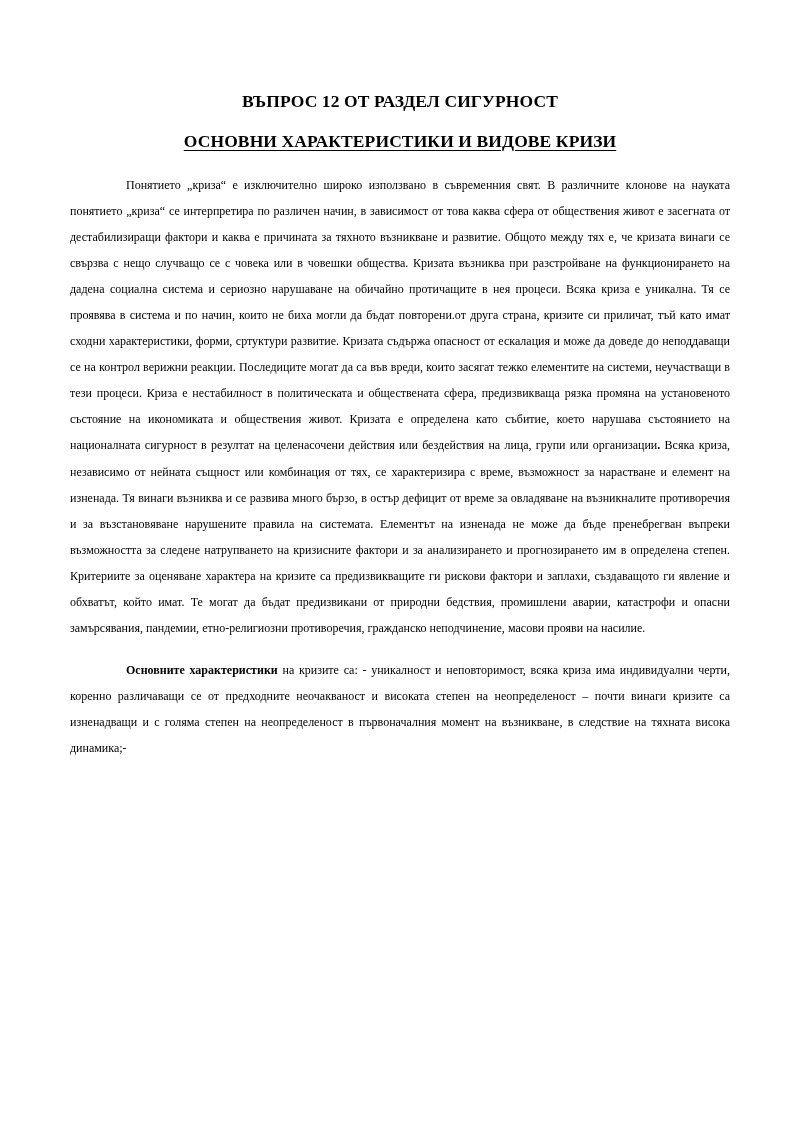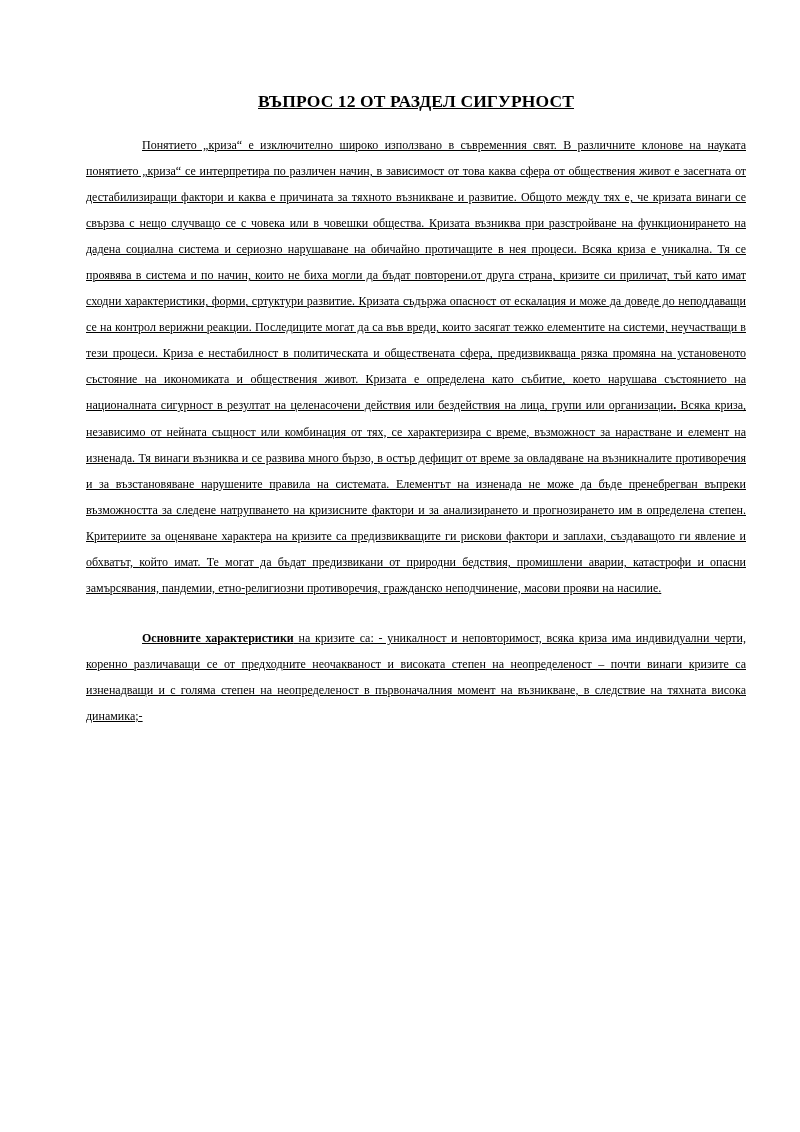--- a/index.html
+++ b/index.html
@@ -19,24 +19,23 @@
     position: relative;
     width: 800px;
     height: 1132px;
     box-sizing: border-box;
     padding: 0;
     overflow: hidden;
     background: #ffffff;
   }
   .content {
     position: absolute;
-    left: 86px;
+    left: 70px;
     top: 88px;
     width: 660px;
-    text-decoration: underline;
   }
   .doc-title {
     font-size: 17.5px;
     font-weight: bold;
     text-align: center;
     letter-spacing: 0.1px;
     line-height: 26px;
     margin: 0 0 0 0;
     white-space: nowrap;
   }
@@ -55,36 +54,37 @@
     font-size: 12px;
     line-height: 26.05px;
     text-align: justify;
     text-align-last: left;
     text-indent: 56px;
     margin: 18px 0 0 0;
     word-spacing: 0.1px;
     hyphens: none;
   }
   .body-para.second {
-    margin-top: 24px;
+    margin-top: 16px;
   }
   .bold {
     font-weight: bold;
   }
   .bold-dot {
     font-weight: bold;
   }
 </style>
 </head>
 <body>
 
 <div class="page">
   <div class="content">
 
     <h1 class="doc-title">ВЪПРОС 12 ОТ РАЗДЕЛ СИГУРНОСТ</h1>
 
+    <h2 class="doc-subtitle">ОСНОВНИ ХАРАКТЕРИСТИКИ И ВИДОВЕ КРИЗИ</h2>
 
     <p class="body-para"><span>Понятието „криза“ е изключително широко използвано в съвременния свят. В различните клонове на науката понятието „криза“ се интерпретира по различен начин, в зависимост от това каква сфера от обществения живот е засегната от дестабилизиращи фактори и каква е причината за тяхното възникване и развитие. Общото между тях е, че кризата винаги се свързва с нещо случващо се с човека или в човешки общества. Кризата възниква при разстройване на функционирането на дадена социална система и сериозно нарушаване на обичайно протичащите в нея процеси. Всяка криза е уникална. Тя се проявява в система и по начин, които не биха могли да бъдат повторени.от друга страна, кризите си приличат, тъй като имат сходни характеристики, форми, сртуктури  развитие. Кризата съдържа опасност от ескалация и може да доведе до неподдаващи се на контрол верижни реакции. Последиците могат да са във вреди, които засягат тежко елементите на системи, неучастващи в тези процеси. Криза е нестабилност в политическата и обществената сфера, предизвикваща рязка промяна на установеното състояние на икономиката и обществения живот. Кризата е определена като събитие, което нарушава състоянието на националната сигурност в резултат на целенасочени действия или бездействия на лица, групи или организации</span><span class="bold-dot">.</span><span> Всяка криза, независимо от нейната същност или комбинация от тях, се характеризира с време, възможност за нарастване и елемент на изненада. Тя винаги възниква и се развива много бързо, в остър дефицит от време за овладяване на възникналите противоречия и за възстановяване нарушените правила на системата. Елементът на изненада не може да бъде пренебрегван въпреки възможността за следене натрупването на кризисните фактори и за анализирането и прогнозирането им в определена степен.  Критериите за оценяване характера на кризите са предизвикващите ги рискови фактори и заплахи, създаващото ги явление и обхватът, който имат. Те могат да бъдат предизвикани от природни бедствия, промишлени аварии, катастрофи и опасни замърсявания, пандемии, етно-религиозни противоречия, гражданско неподчинение, масови прояви на насилие.</span></p>
 
     <p class="body-para second"><span class="bold">Основните  характеристики</span><span> на кризите са: - уникалност и неповторимост,  всяка криза има индивидуални черти, коренно различаващи се от предходните неочакваност и високата степен на неопределеност – почти винаги кризите са изненадващи и с голяма степен на неопределеност в първоначалния момент на възникване, в следствие на тяхната висока динамика;-</span></p>
 
   </div>
 </div>
 
 </body></html>

